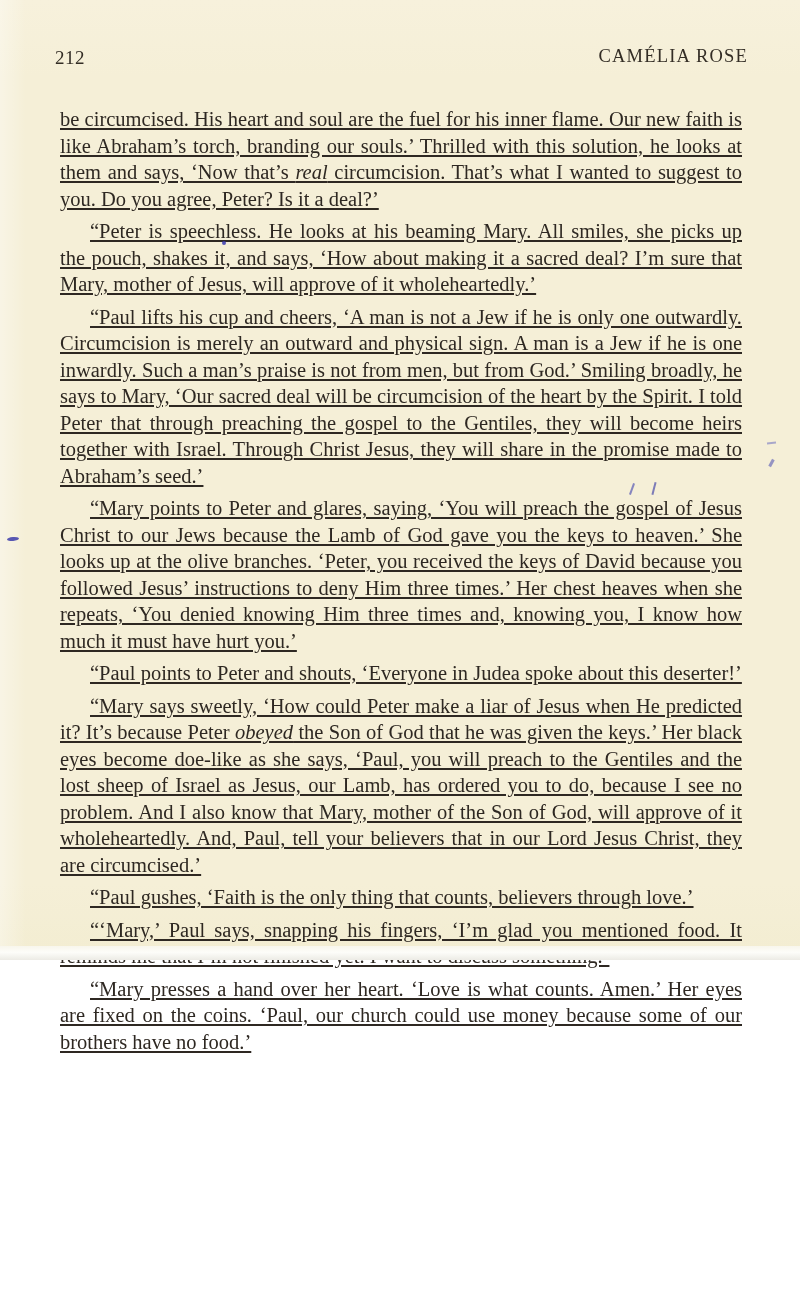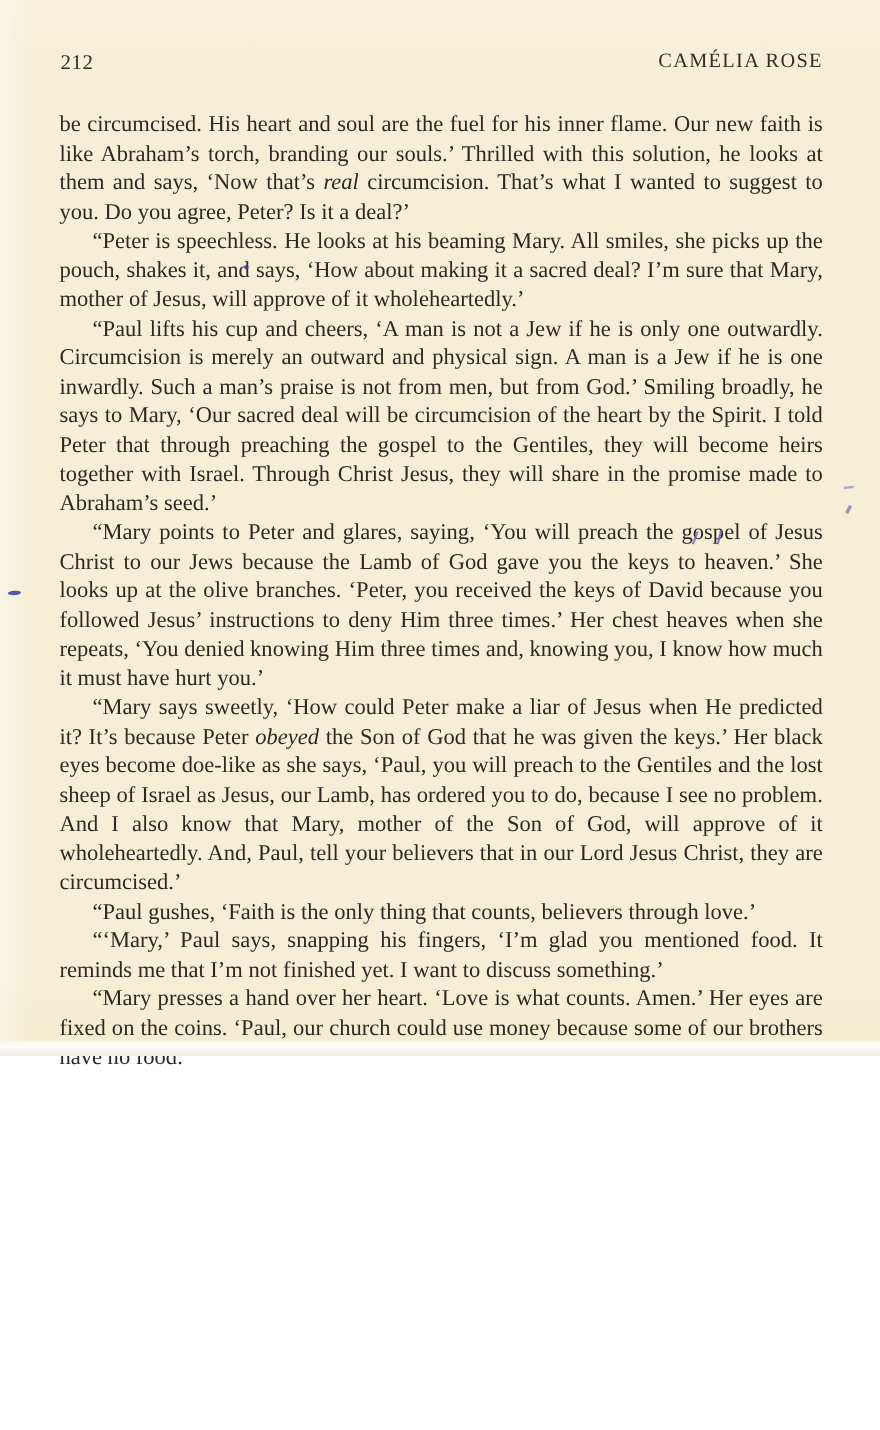--- a/index.html
+++ b/index.html
@@ -35,40 +35,41 @@
     text-align: right;
     font-size: 18.5px; letter-spacing: 1.2px;
   }
   .body-text {
     position: absolute; left: 54px; top: 100px; width: 694px;
     font-size: 20.5px; line-height: 26.5px;
     color: #2e2822;
     text-align: justify;
     hyphens: none;
   }
-  .body-text p { margin: 0; padding: 0; }
+  .body-text p { margin: 6px; padding: 0; text-decoration: underline; }
   .body-text p.indent { text-indent: 30px; }
   .body-text em { font-style: italic; }
   .pen-mark { position: absolute; opacity: 0.85; }
 </style>
 </head>
 <body>
 
 <div class="page">
 
   <header class="running-header">
     <span class="folio">212</span>
     <span class="running-title">CAMÉLIA ROSE</span>
   </header>
 
   <main class="body-text">
       <p class=""><span>be circumcised. His heart and soul are the fuel for his inner flame. Our new faith is like Abraham’s torch, branding our souls.’ Thrilled with this solution, he looks at them and says, ‘Now that’s </span><em>real</em><span> circumcision. That’s what I wanted to suggest to you. Do you agree, Peter? Is it a deal?’</span></p>
       <p class="indent"><span>“Peter is speechless. He looks at his beaming Mary. All smiles, she picks up the pouch, shakes it, and says, ‘How about making it a sacred deal? I’m sure that Mary, mother of Jesus, will approve of it wholeheartedly.’</span></p>
       <p class="indent"><span>“Paul lifts his cup and cheers, ‘A man is not a Jew if he is only one outwardly. Circumcision is merely an outward and physical sign. A man is a Jew if he is one inwardly. Such a man’s praise is not from men, but from God.’ Smiling broadly, he says to Mary, ‘Our sacred deal will be circumcision of the heart by the Spirit. I told Peter that through preaching the gospel to the Gentiles, they will become heirs together with Israel. Through Christ Jesus, they will share in the promise made to Abraham’s seed.’</span></p>
       <p class="indent"><span>“Mary points to Peter and glares, saying, ‘You will preach the gospel of Jesus Christ to our Jews because the Lamb of God gave you the keys to heaven.’ She looks up at the olive branches. ‘Peter, you received the keys of David because you followed Jesus’ instructions to deny Him three times.’ Her chest heaves when she repeats, ‘You denied knowing Him three times and, knowing you, I know how much it must have hurt you.’</span></p>
+      <p class="indent"><span>“Paul points to Peter and shouts, ‘Everyone in Judea spoke about this deserter!’</span></p>
       <p class="indent"><span>“Mary says sweetly, ‘How could Peter make a liar of Jesus when He predicted it? It’s because Peter </span><em>obeyed</em><span> the Son of God that he was given the keys.’ Her black eyes become doe-like as she says, ‘Paul, you will preach to the Gentiles and the lost sheep of Israel as Jesus, our Lamb, has ordered you to do, because I see no problem. And I also know that Mary, mother of the Son of God, will approve of it wholeheartedly. And, Paul, tell your believers that in our Lord Jesus Christ, they are circumcised.’</span></p>
       <p class="indent"><span>“Paul gushes, ‘Faith is the only thing that counts, believers through love.’</span></p>
       <p class="indent"><span>“‘Mary,’ Paul says, snapping his fingers, ‘I’m glad you mentioned food. It reminds me that I’m not finished yet. I want to discuss something.’</span></p>
       <p class="indent"><span>“Mary presses a hand over her heart. ‘Love is what counts. Amen.’ Her eyes are fixed on the coins. ‘Paul, our church could use money because some of our brothers have no food.’</span></p>
     </main>
 
   <div id="pen-marks">
       <div class="pen-mark" style="left: 222px; top: 241px; width: 4px; height: 4px; background: rgb(58, 58, 176); transform: rotate(0deg); border-radius: 50%;"></div>
       <div class="pen-mark" style="left: 631px; top: 483px; width: 2px; height: 12px; background: rgb(114, 114, 186); transform: rotate(20deg);"></div>
       <div class="pen-mark" style="left: 653px; top: 482px; width: 2px; height: 13px; background: rgb(103, 103, 178); transform: rotate(14deg);"></div>

